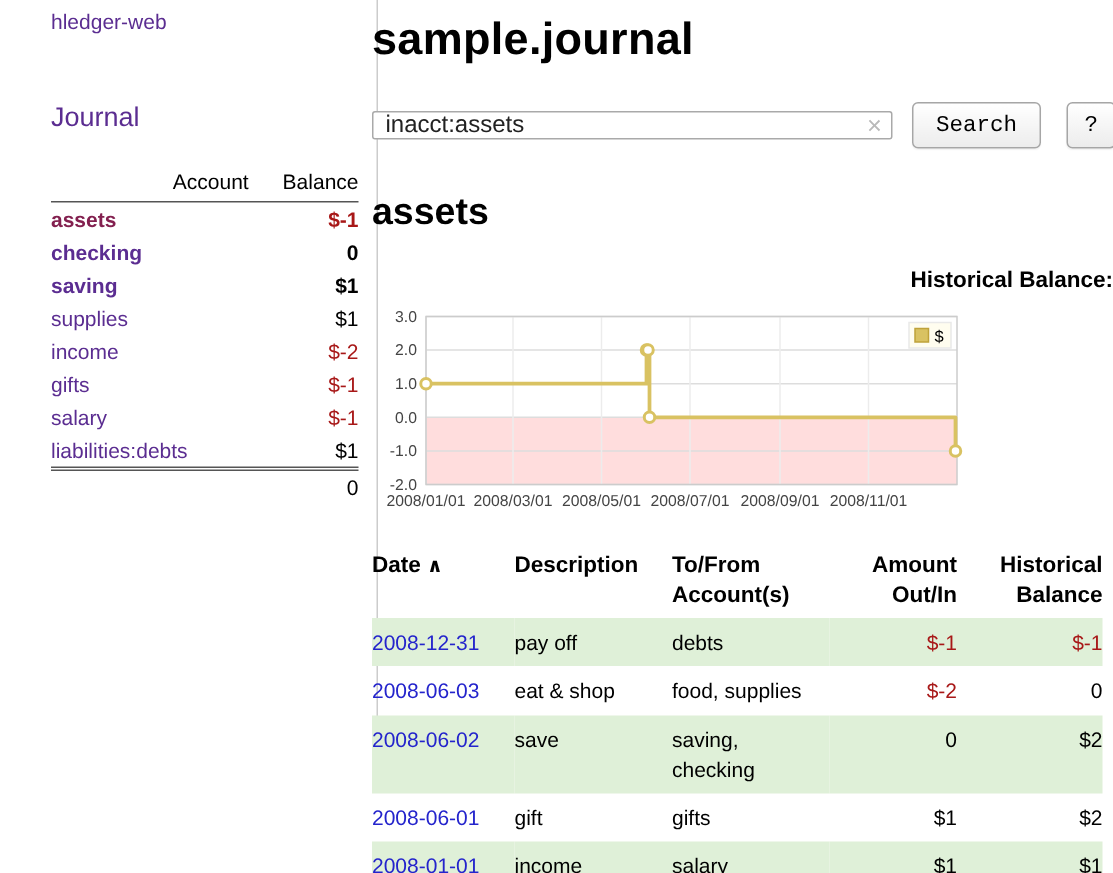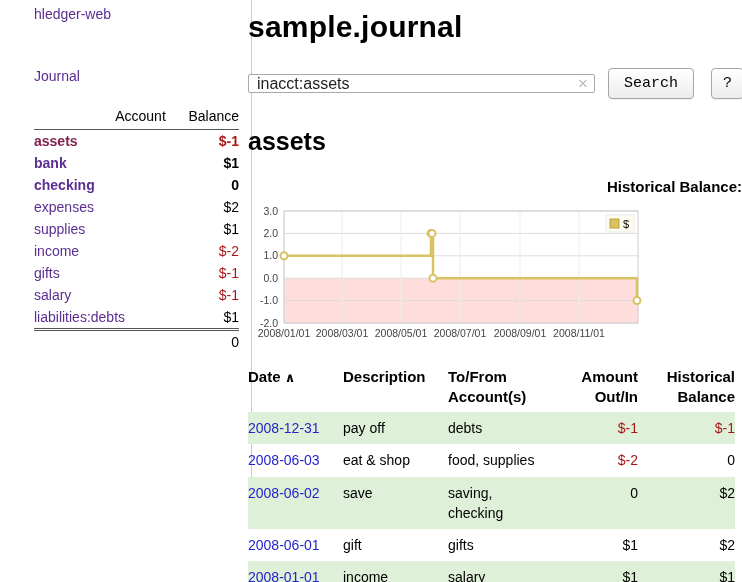--- a/index.html
+++ b/index.html
@@ -7,21 +7,21 @@
     font-family:"Liberation Sans","DejaVu Sans",sans-serif;
     background:#fff;color:#000;
     width:742px;height:582px;position:relative;font-size:14px;overflow:hidden;
   }
   a{text-decoration:none;}
 
   
   .sidebar{position:absolute;left:0;top:0;width:232px;height:502px;
     border-right:1px solid #ccc;box-sizing:border-box;padding:6px 12px 0 14px;margin-left:20px;}
   .app-title{display:block;font-size:14px;color:var(--purple,#5b2d91);}
-  .journal-link{display:block;margin-top:46px;font-size:14px;color:var(--purple,#5b2d91);}
+  .journal-link{display:block;margin-top:46px;font-size:18px;color:var(--purple,#5b2d91);}
   .acct-table{width:100%;border-collapse:collapse;margin-top:22px;font-size:14px;}
   .acct-table th{font-weight:400;text-align:right;padding:2px 0 5px;border-bottom:1px solid #555;}
   .acct-table th.ar{text-align:right;}
   .acct-table td{padding:3px 0;}
   .acct-table tfoot td{border-top:3px double #555;padding-top:3px;}
   .acct-name a{color:var(--purple,#5b2d91);}
   .acct-name a.sel{color:var(--maroon,#83204f);}
   .b, .b a{font-weight:bold;}
   .neg{color:var(--red,#a81818);}
   .ind0{padding-left:0;}.ind1{padding-left:13px;}.ind2{padding-left:26px;}
@@ -69,30 +69,26 @@
         <th class="al">Account</th>
         <th class="ar">Balance</th>
       </tr>
     </thead>
     <tbody id="acct-body">
         <tr>
           <td class="acct-name al ind0 b"><a href="#" class="sel">assets</a></td>
           <td class="ar neg b">$-1</td>
         </tr>
         <tr>
-          <td class="acct-name al ind1 b"><a href="#" class="">bank</a></td>
-          <td class="ar b">$1</td>
-        </tr>
-        <tr>
           <td class="acct-name al ind2 b"><a href="#" class="">checking</a></td>
           <td class="ar b">0</td>
         </tr>
         <tr>
-          <td class="acct-name al ind0"><a href="#" class="">expenses</a></td>
-          <td class="ar">$2</td>
+          <td class="acct-name al ind2 b"><a href="#" class="">saving</a></td>
+          <td class="ar b">$1</td>
         </tr>
         <tr>
           <td class="acct-name al ind1"><a href="#" class="">supplies</a></td>
           <td class="ar">$1</td>
         </tr>
         <tr>
           <td class="acct-name al ind0"><a href="#" class="">income</a></td>
           <td class="ar neg">$-2</td>
         </tr>
         <tr>

